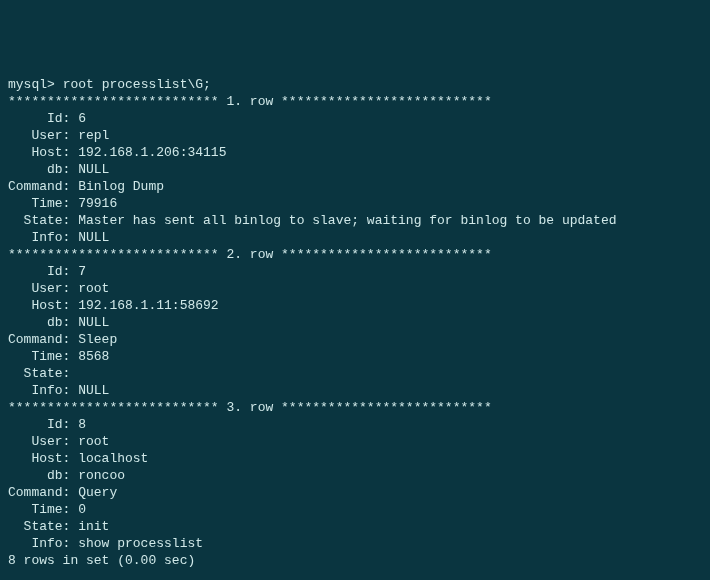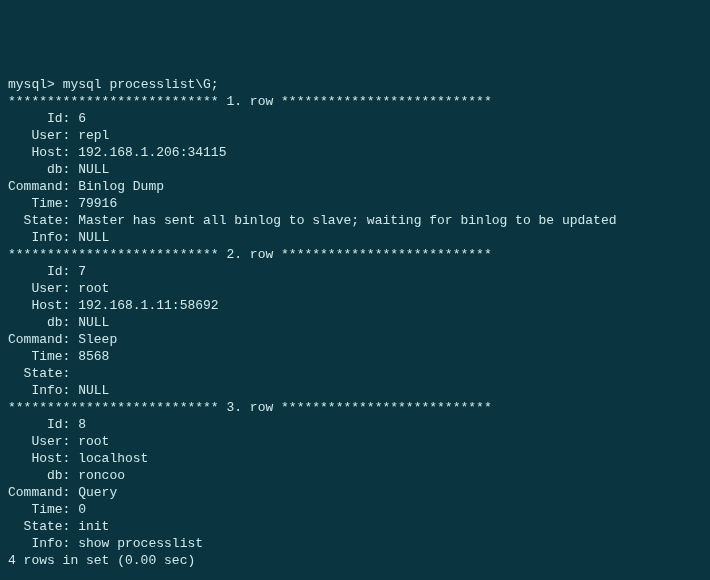--- a/index.html
+++ b/index.html
@@ -21,21 +21,21 @@
     }
     .terminal {
       white-space: pre;
     }
   </style>
 </head>
 <body>
 
 
 
-<div class="terminal"><span><span>mysql&gt;</span> <span>mysql processlist\G;</span></span>
+<div class="terminal"><span><span>mysql&gt;</span> <span>root processlist\G;</span></span>
 <span id="processlist-body">*************************** 1. row ***************************
      Id: 6
    User: repl
    Host: 192.168.1.206:34115
      db: NULL
 Command: Binlog Dump
    Time: 79916
   State: Master has sent all binlog to slave; waiting for binlog to be updated
    Info: NULL
 *************************** 2. row ***************************
@@ -49,21 +49,21 @@
    Info: NULL
 *************************** 3. row ***************************
      Id: 8
    User: root
    Host: localhost
      db: roncoo
 Command: Query
    Time: 0
   State: init
    Info: show processlist</span>
-<span>4 rows in set (0.00 sec)</span>
+<span>8 rows in set (0.00 sec)</span>
 
 
 
 
 </div>
 
 
 
 
 </body></html>

